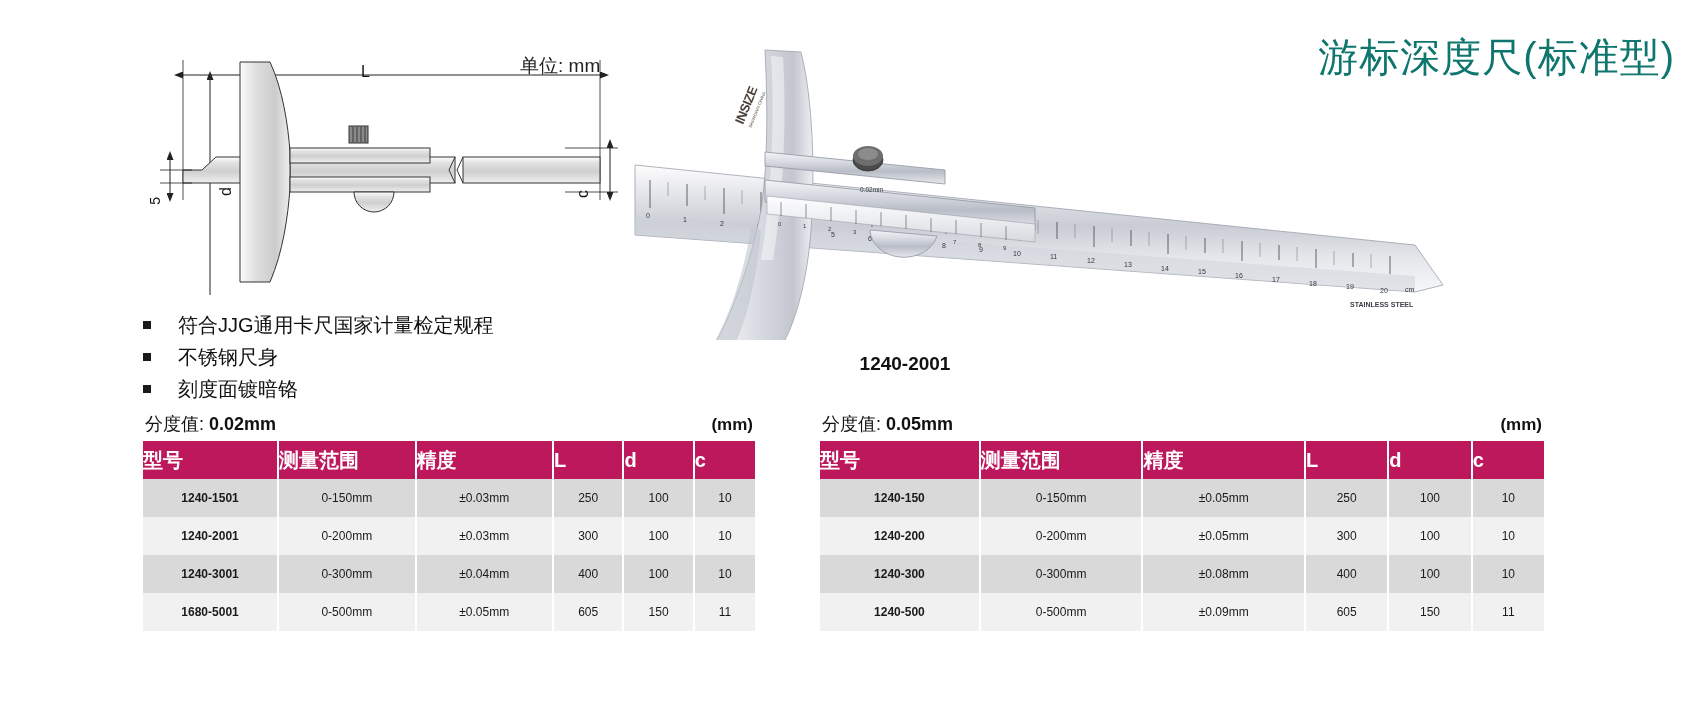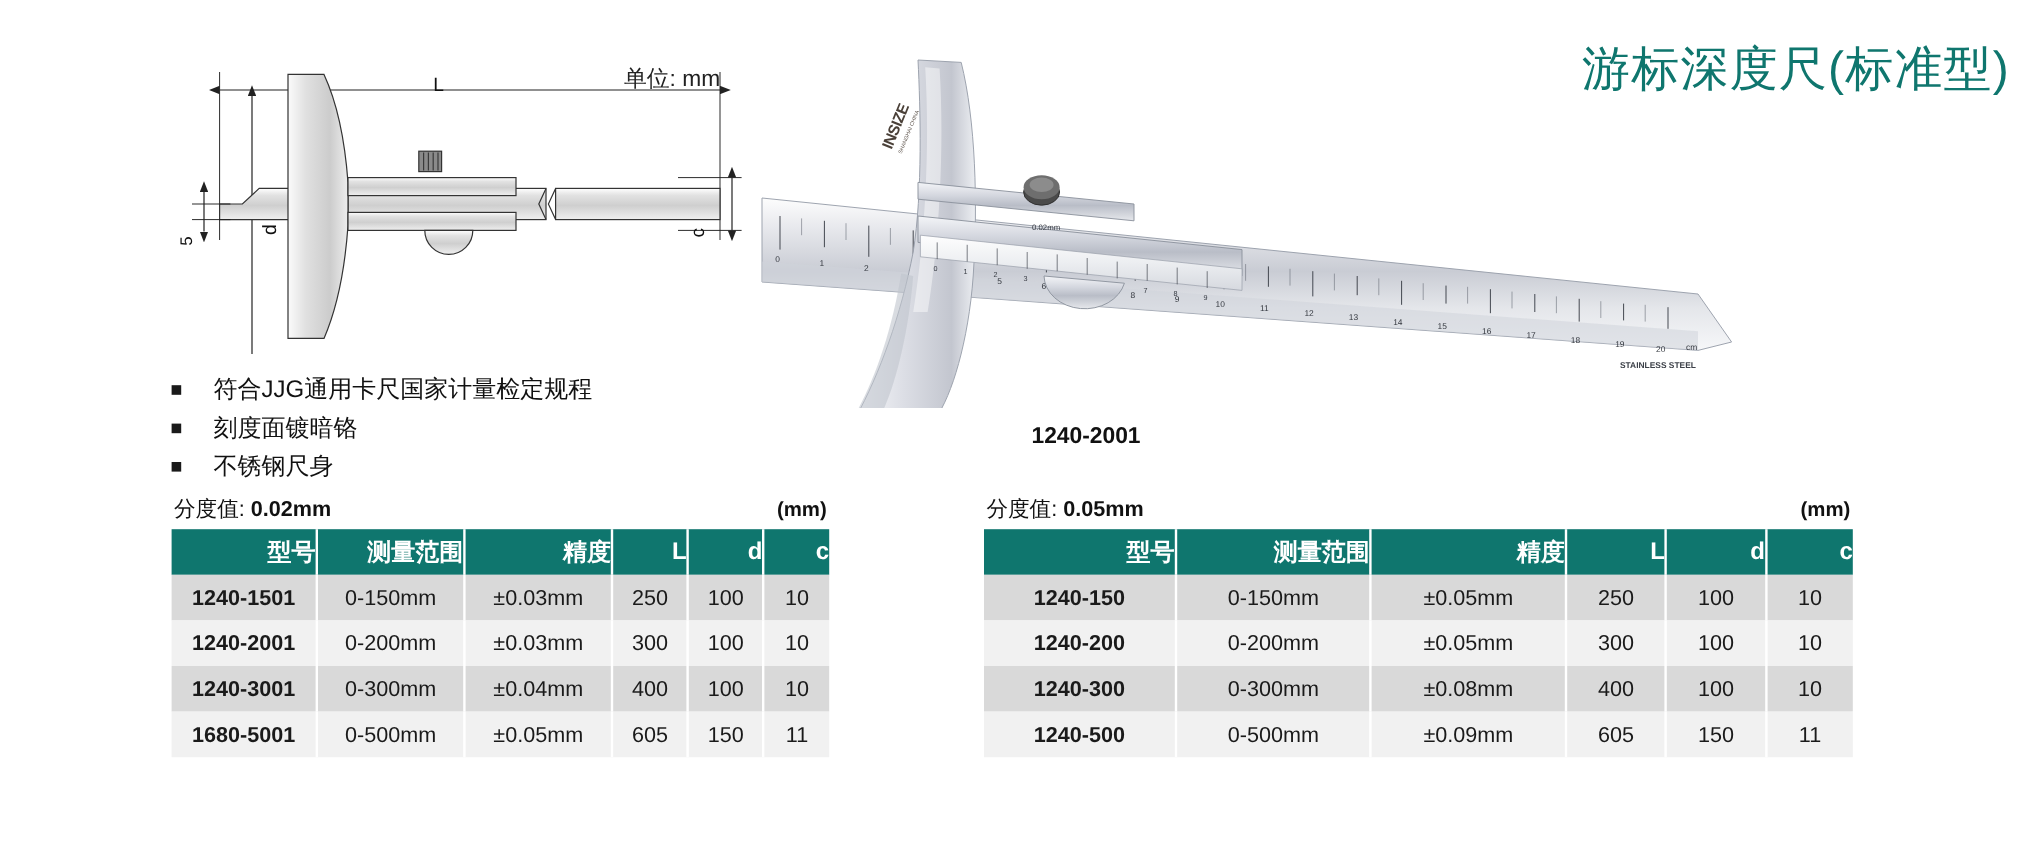--- a/index.html
+++ b/index.html
@@ -110,21 +110,21 @@
     top: 353px;
     width: 580px;
     text-align: center;
     font-size: 19px;
     font-weight: bold;
     color: #111;
   }
 
   
   .table-block { position: absolute; top: 412px; }
-  #table-block-left  { left: 143px;  width: 548px; }
+  #table-block-left  { left: 143px;  width: 612px; }
   #table-block-right { left: 820px;  width: 724px; }
 
   .table-caption-row {
     display: flex;
     justify-content: space-between;
     align-items: baseline;
     margin-bottom: 5px;
     padding: 0 2px;
   }
   .table-caption {
@@ -137,33 +137,33 @@
     font-weight: bold;
     color: #111;
   }
 
   table.spec {
     border-collapse: collapse;
     width: 100%;
     table-layout: fixed;
   }
   table.spec th {
-    background: #0f766e;
+    background: #be185d;
     color: #ffffff;
     font-size: 20px;
     font-weight: bold;
     height: 38px;
     border-right: 2px solid #ffffff;
-    text-align: right;
+    text-align: left;
     padding: 0;
   }
   table.spec th:last-child { border-right: none; }
   table.spec td {
     height: 38px;
-    font-size: 18px;
+    font-size: 12px;
     text-align: center;
     color: #1a1a1a;
     border-right: 2px solid #ffffff;
     padding: 0;
   }
   table.spec td:last-child { border-right: none; }
   table.spec td.model { font-weight: bold; }
   table.spec tbody tr:nth-child(odd)  td { background: #d9d9d9; }
   table.spec tbody tr:nth-child(even) td { background: #f1f1f1; }
 
@@ -249,25 +249,25 @@
   <div id="dim-5" class="dim-label">5</div>
 </div>
 
 <div id="features">
   <div class="feature-row">
     <span class="feature-bullet"></span>
     <span class="feature-text">符合JJG通用卡尺国家计量检定规程</span>
   </div>
   <div class="feature-row">
     <span class="feature-bullet"></span>
-    <span class="feature-text">刻度面镀暗铬</span>
+    <span class="feature-text">不锈钢尺身</span>
   </div>
   <div class="feature-row">
     <span class="feature-bullet"></span>
-    <span class="feature-text">不锈钢尺身</span>
+    <span class="feature-text">刻度面镀暗铬</span>
   </div>
 </div>
 
 <div id="photo-block">
   <svg width="840" height="310" viewBox="0 0 840 310">
     <defs>
       <linearGradient id="steel" x1="0" y1="0" x2="0" y2="1">
         <stop offset="0%" stop-color="#fdfdfd"></stop>
         <stop offset="18%" stop-color="#e9eaee"></stop>
         <stop offset="48%" stop-color="#c9ccd4"></stop>

